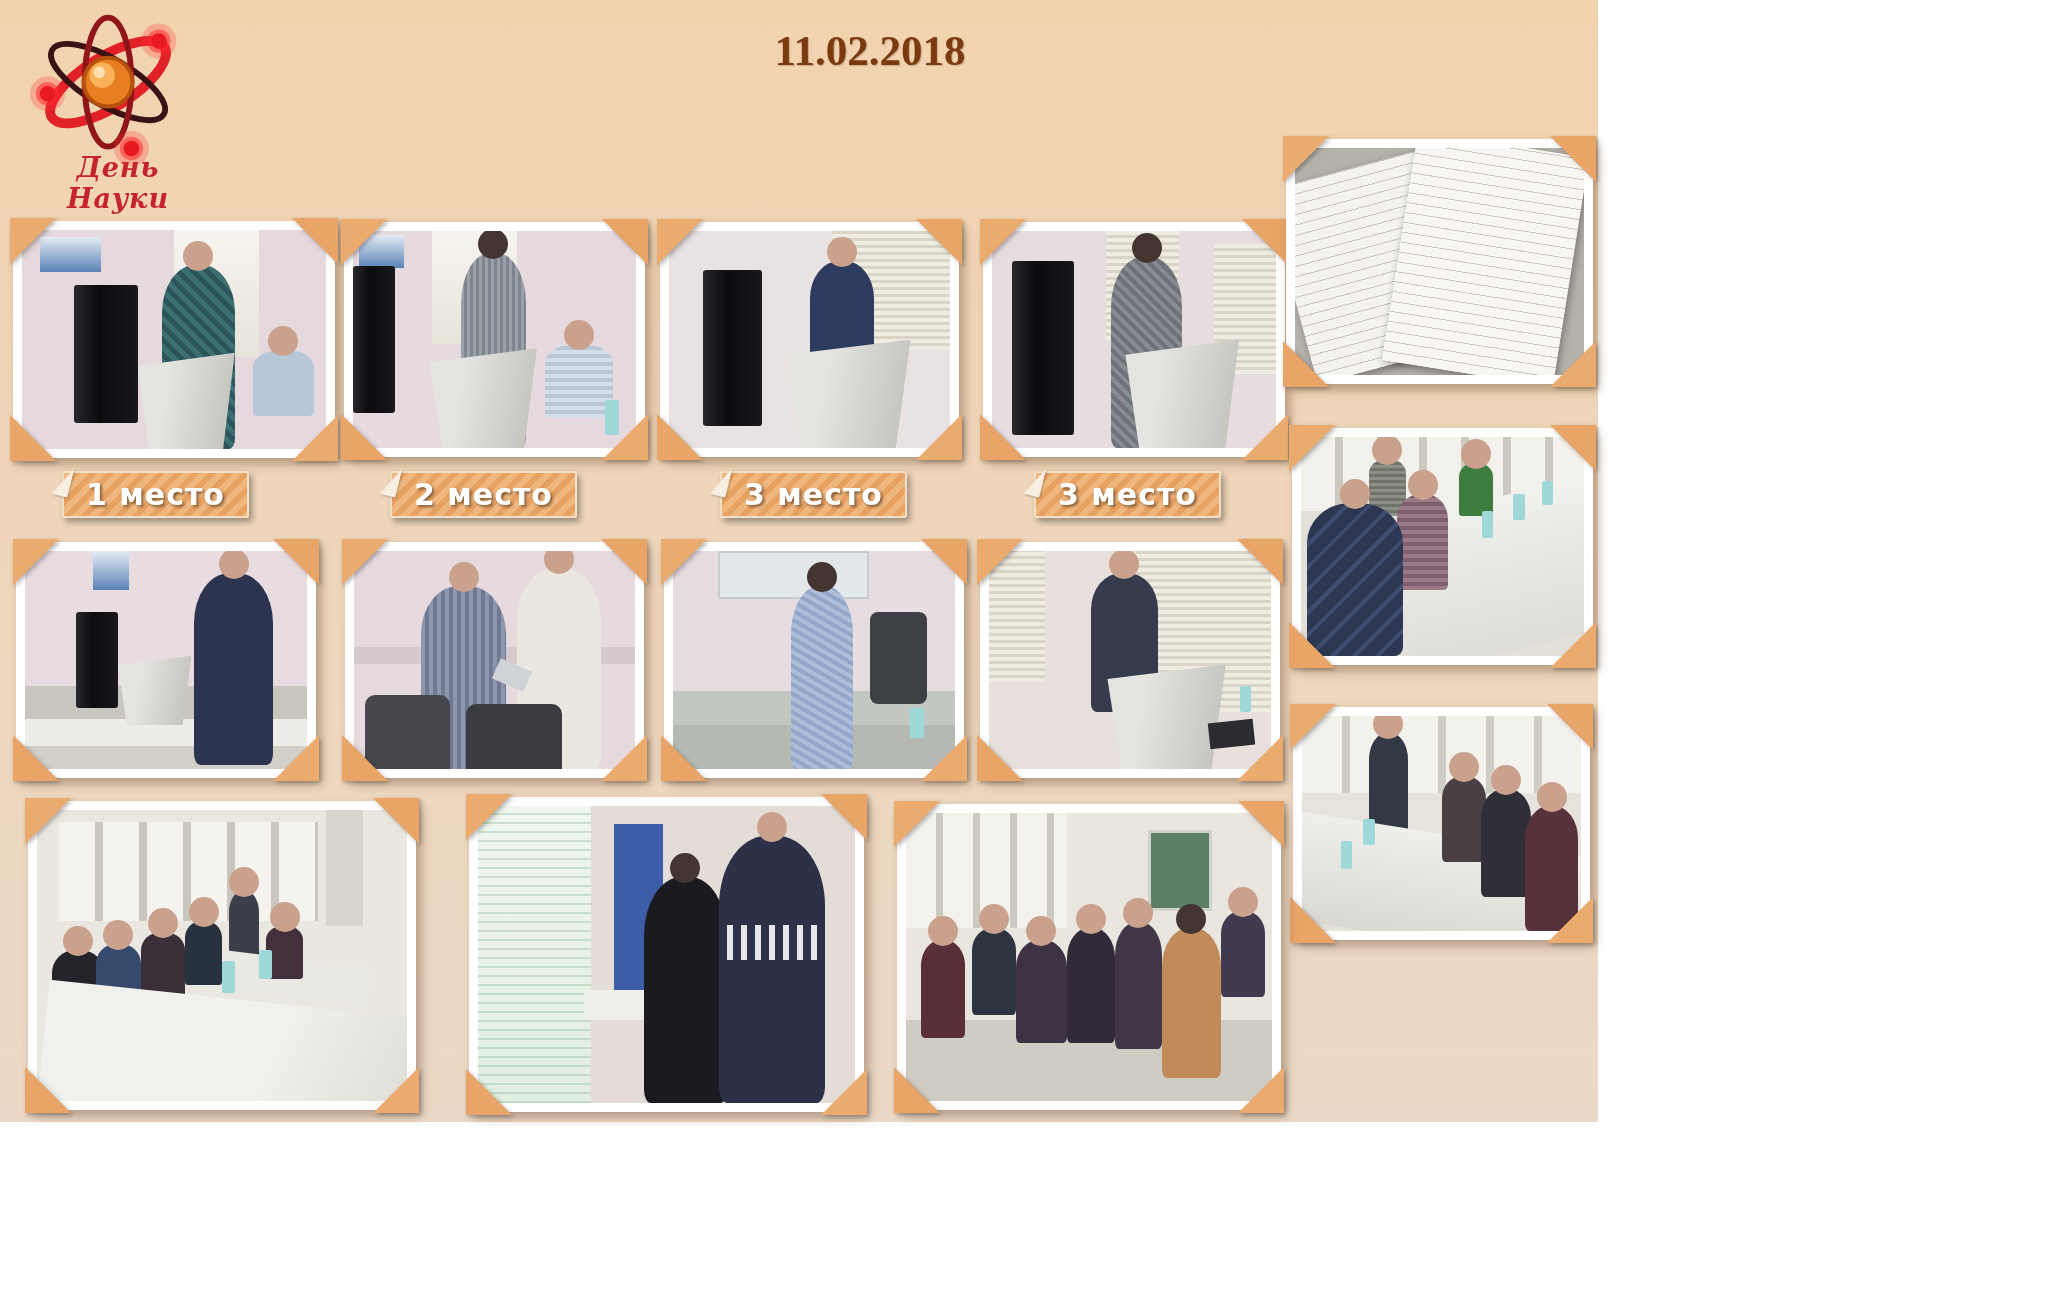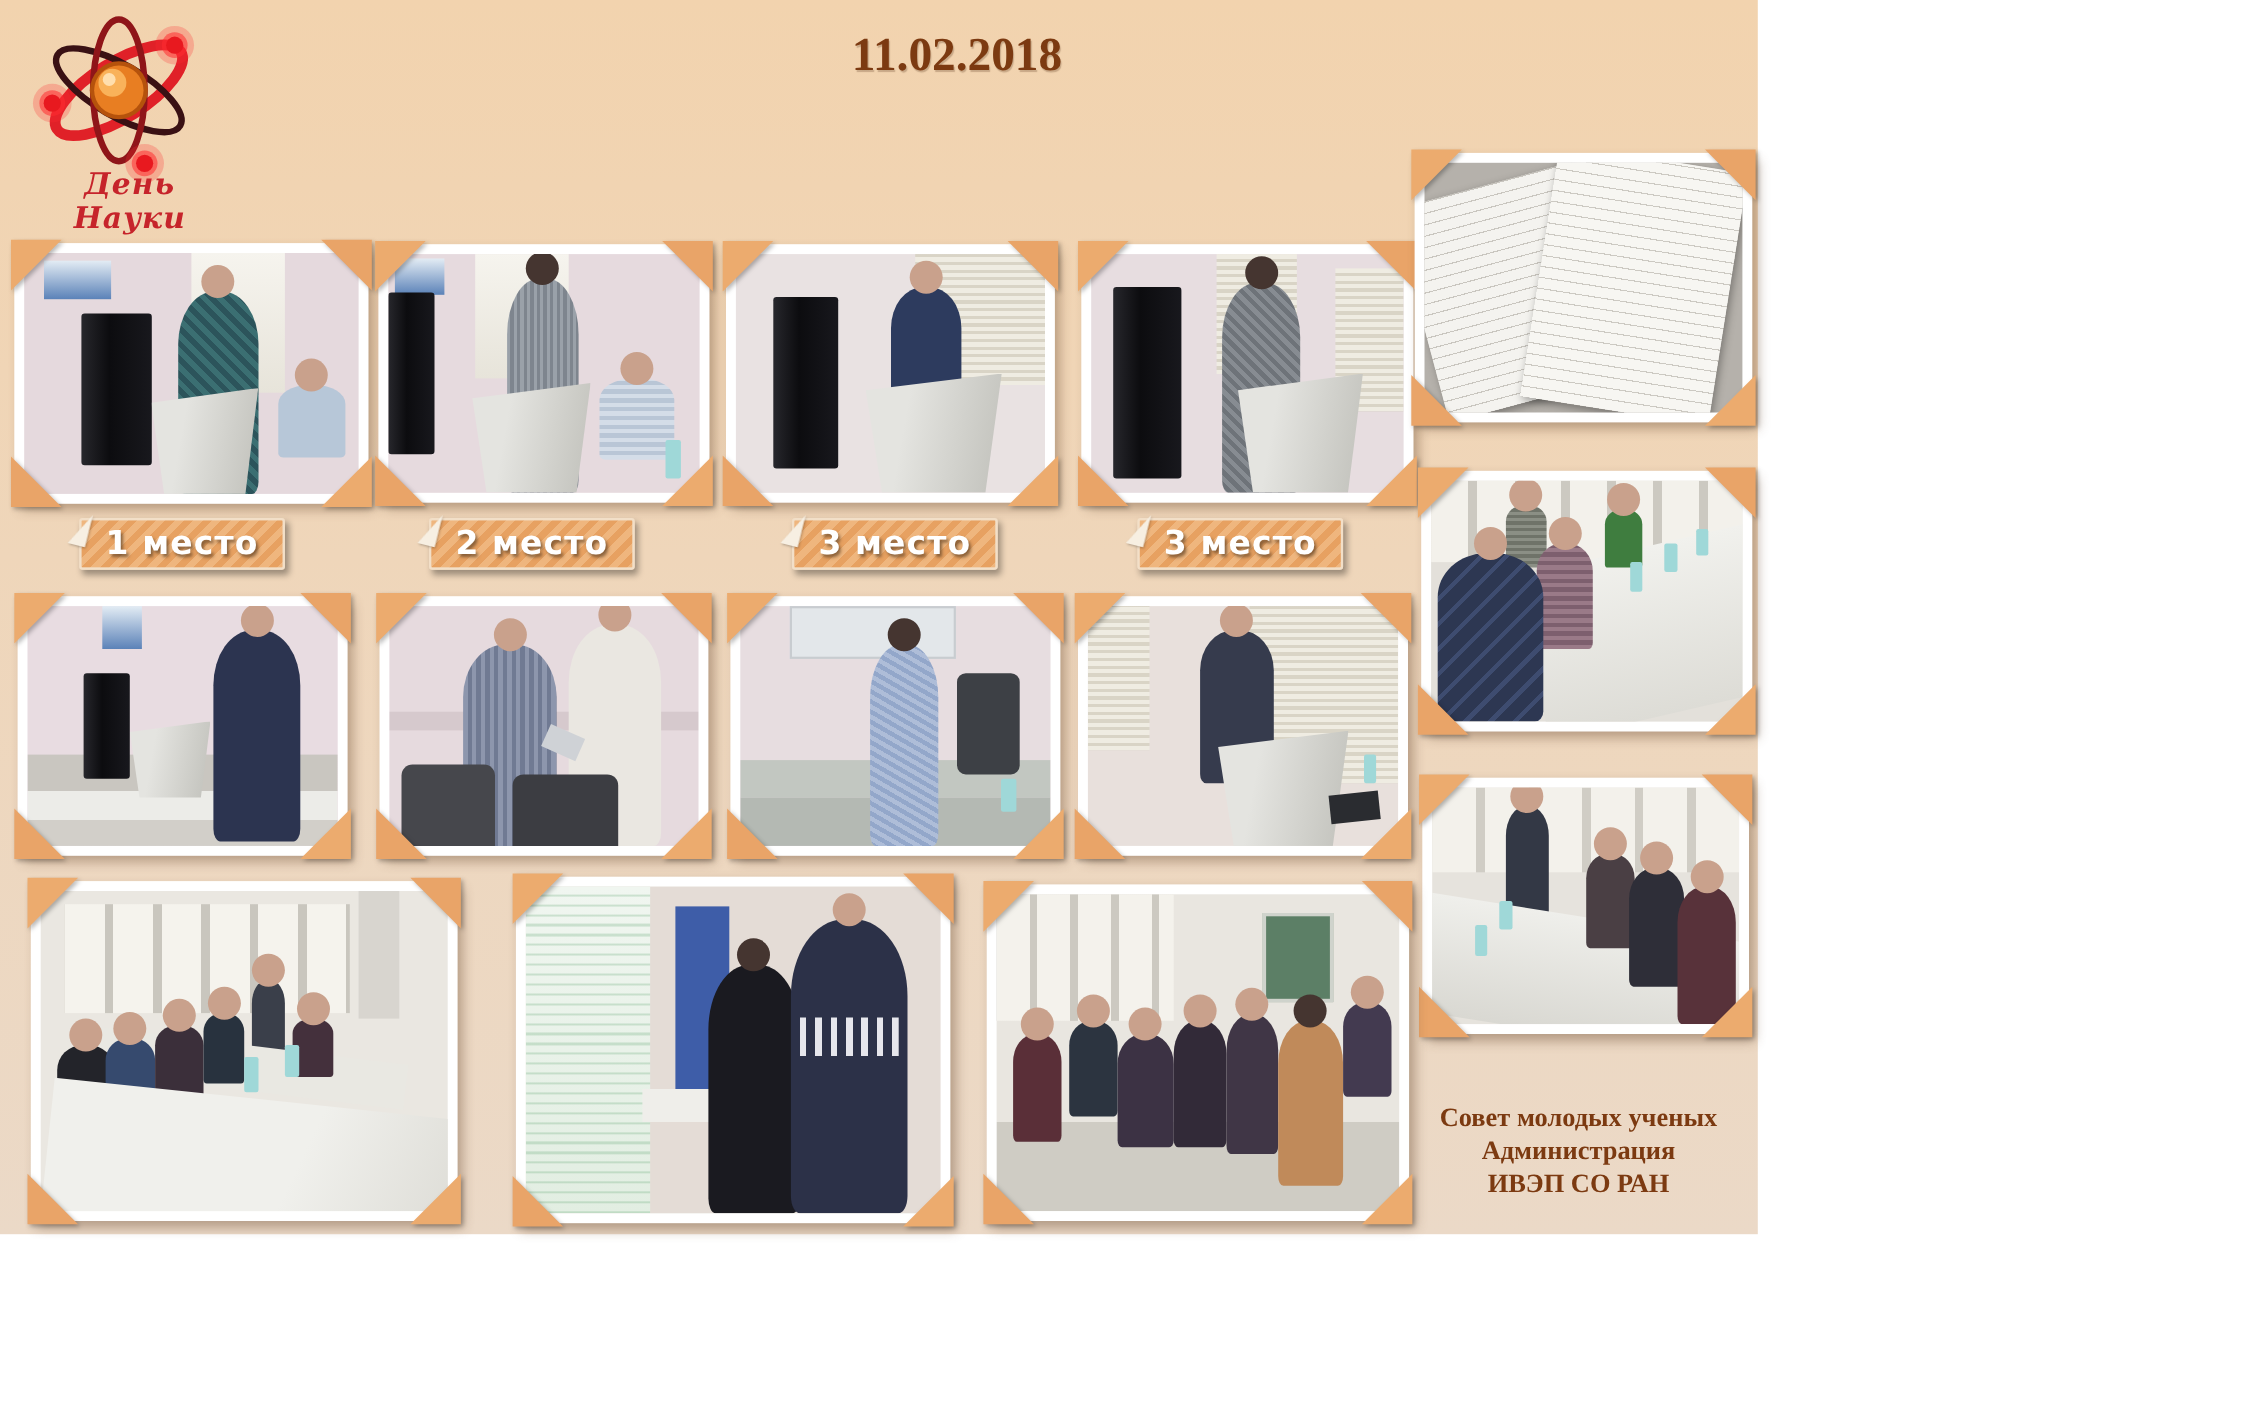--- a/index.html
+++ b/index.html
@@ -185,21 +185,21 @@
   
   .badge{position:absolute;top:471px;height:47px;display:flex;align-items:center;justify-content:center;
     padding:0 22px;box-sizing:border-box;
     background:repeating-linear-gradient(135deg,#efb67e 0 6px,#e7a161 6px 12px);
     border:2px solid #f2dfc8;border-radius:3px;box-shadow:3px 4px 6px rgba(0,0,0,.35);
     color:#ffffff;font:700 30px "DejaVu Sans",sans-serif;letter-spacing:1px;
     text-shadow:2px 2px 3px rgba(100,70,40,.75);}
   .badge .fold{position:absolute;left:-9px;top:-7px;width:0;height:0;
     border-bottom:30px solid #f7efe2;border-left:16px solid transparent;transform:rotate(14deg);
     filter:drop-shadow(1px 1px 1px rgba(0,0,0,.25));}
-  .bg1{left:72px;}  .bg2{left:390px;}  .bg3{left:720px;}  .bg4{left:1034px;}
+  .bg1{left:62px;}  .bg2{left:390px;}  .bg3{left:720px;}  .bg4{left:1034px;}
 
   
   .footer{position:absolute;left:1268px;top:1002px;width:334px;text-align:center;
     font-family:"Liberation Serif",serif;font-weight:700;font-size:24px;line-height:30px;color:#7c3a11;}
 </style>
 </head>
 <body>
 
 <div class="page">
   <div class="poster">
@@ -471,20 +471,15 @@
         <span class="c5 fig"></span>
         <span class="c6 fig dh"></span>
         <span class="c7 fig"></span>
       </div>
       <i class="cn tl"></i>
         <i class="cn tr"></i>
         <i class="cn bl"></i>
         <i class="cn br"></i>
     </figure>
 
-    <div class="footer">
-      <div>Совет молодых ученых</div>
-      <div>Администрация</div>
-      <div>ИВЭП СО РАН</div>
-    </div>
 
   </div>
 </div>
 
 </body></html>

